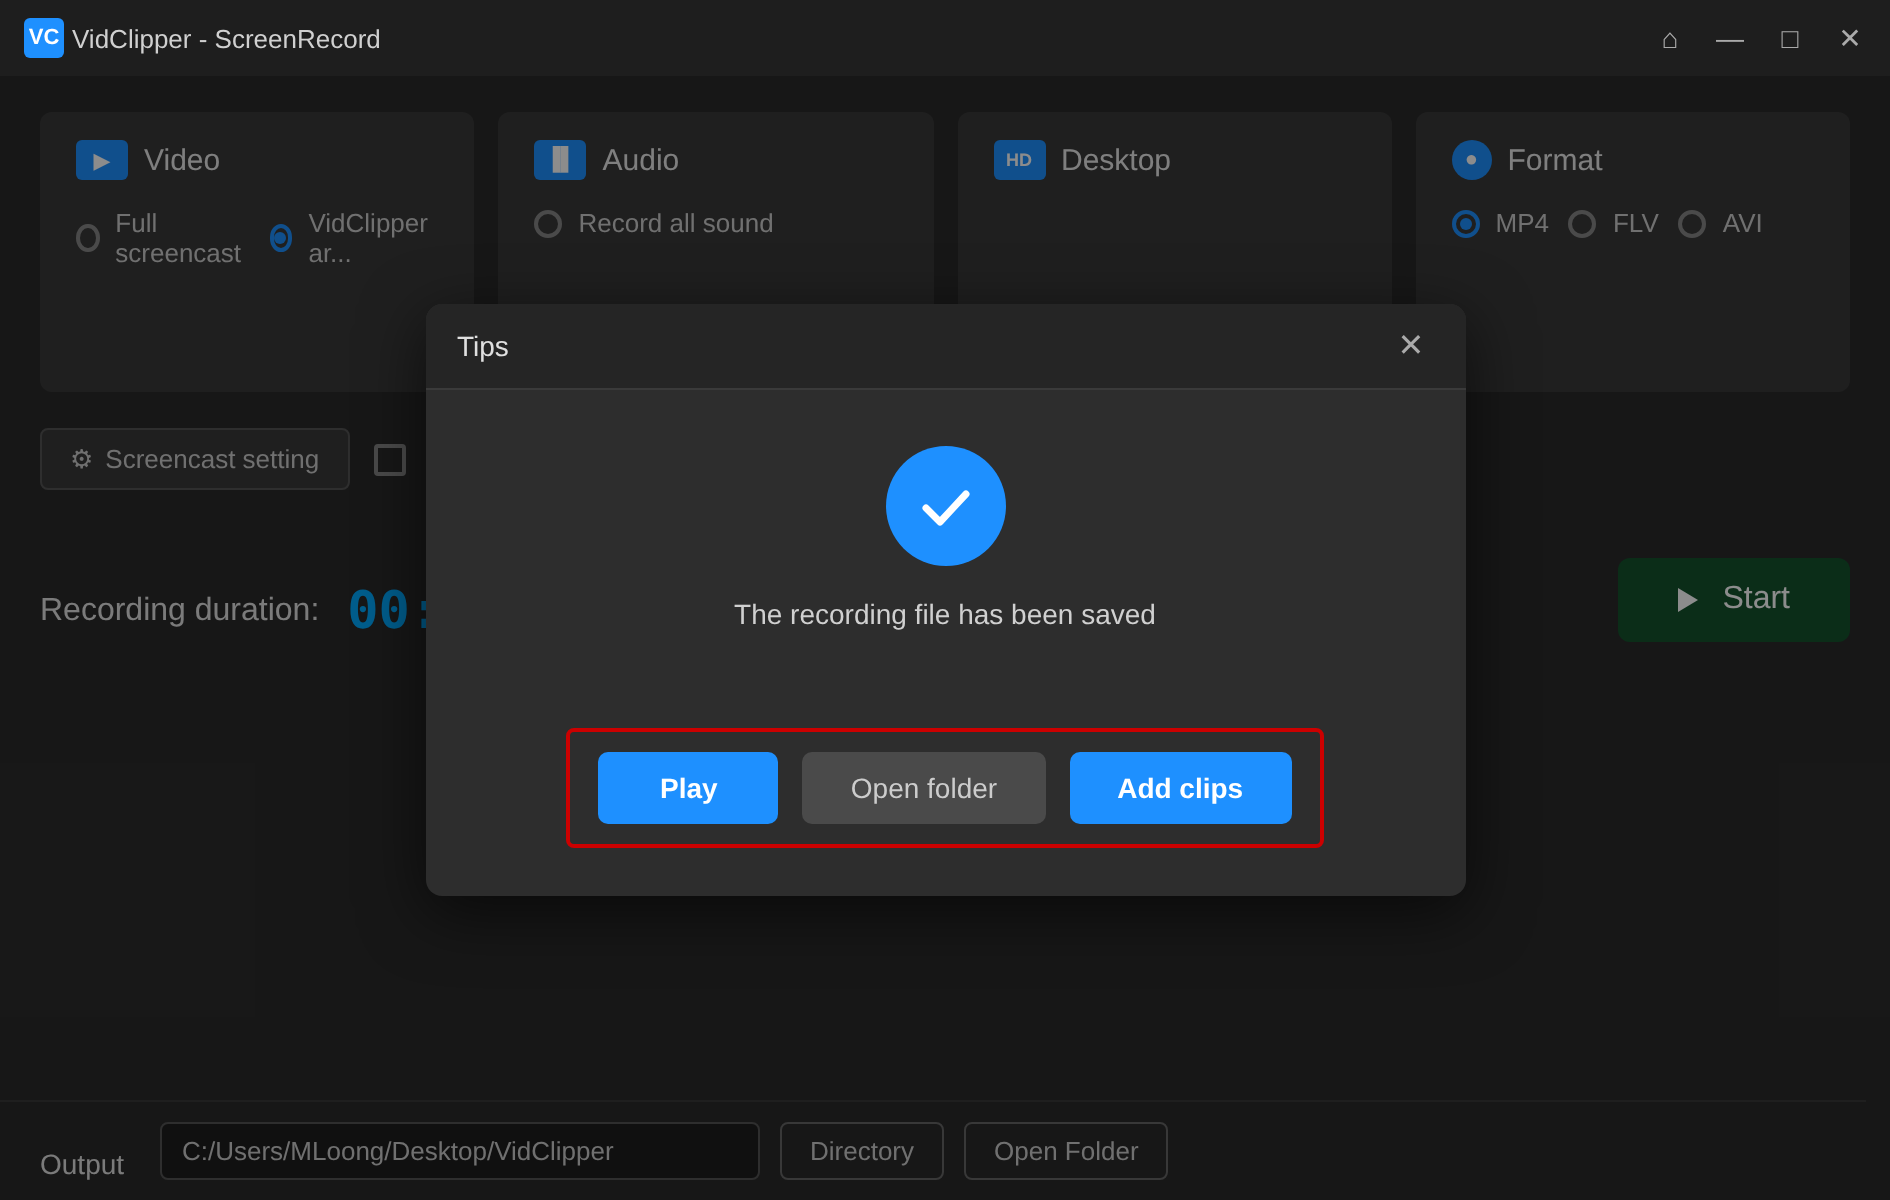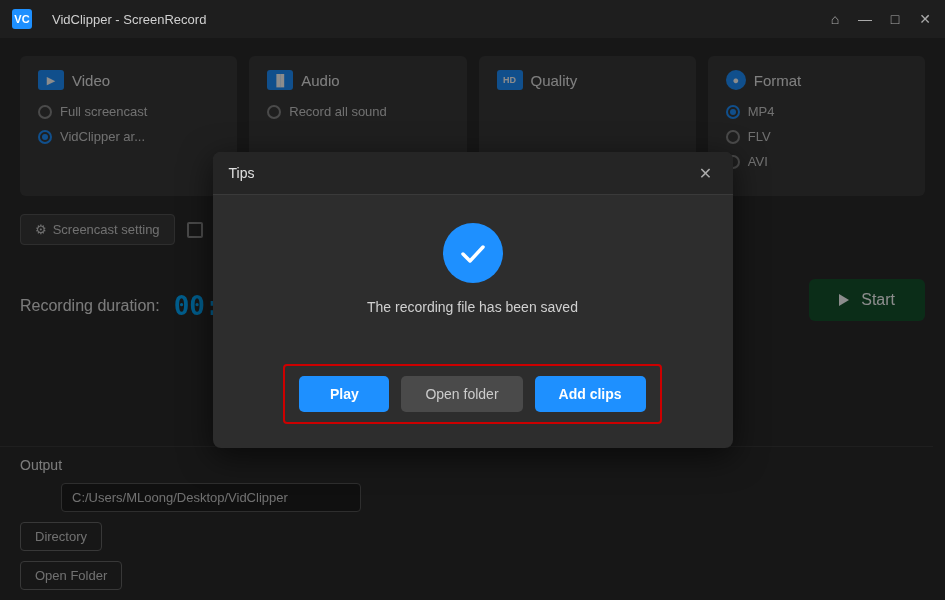--- a/index.html
+++ b/index.html
@@ -18,21 +18,21 @@
       height: 38px;
       background: #1e1e1e;
       display: flex;
       align-items: center;
       padding: 0 12px;
       justify-content: space-between;
     }
     .titlebar-left {
       display: flex;
       align-items: center;
-      gap: 20px;
+      gap: 4px;
     }
     .app-icon {
       width: 20px;
       height: 20px;
       background: #1e90ff;
       border-radius: 3px;
       display: flex;
       align-items: center;
       justify-content: center;
       font-size: 11px;
@@ -98,21 +98,21 @@
     .card-icon.audio { background: #1e90ff; }
     .card-icon.quality { background: #1e90ff; font-size: 9px; font-weight: bold; }
     .card-icon.format { background: #1e90ff; border-radius: 50%; width: 20px; height: 20px; }
     .card-title {
       font-size: 15px;
       color: #e8e8e8;
       font-weight: 500;
     }
     .radio-group {
       display: flex;
-      flex-direction: column;
+      flex-direction: row;
       gap: 10px;
     }
     .radio-item {
       display: flex;
       align-items: center;
       gap: 8px;
       font-size: 13px;
       color: #ccc;
     }
     .radio-circle {
@@ -195,46 +195,44 @@
       cursor: pointer;
       display: flex;
       align-items: center;
       gap: 8px;
       font-weight: 500;
     }
 
     
     .output-row {
       display: flex;
-      align-items: flex-start;
+      align-items: flex-end;
       gap: 10px;
       padding: 12px 0;
       border-top: 1px solid #3a3a3a;
       position: absolute;
       bottom: 0;
       left: 0;
       right: 12px;
       padding: 10px 20px;
       background: #2b2b2b;
-      flex-direction: column;
     }
     .output-label {
       font-size: 14px;
       color: #e0e0e0;
       min-width: 50px;
     }
     .output-path {
       background: #1e1e1e;
       border: 1px solid #555;
       border-radius: 4px;
       color: #ccc;
       padding: 6px 10px;
       font-size: 13px;
       width: 300px;
-      margin-left: 41px;
     }
     .output-dir-btn {
       background: transparent;
       border: 1px solid #666;
       border-radius: 4px;
       color: #ccc;
       padding: 6px 14px;
       font-size: 13px;
       cursor: pointer;
     }
@@ -421,21 +419,21 @@
         <div class="radio-item">
           <div class="radio-circle"></div>
           <span>Record all sound</span>
         </div>
       </div>
     </div>
 
     <div class="card">
       <div class="card-header">
         <div class="card-icon quality">HD</div>
-        <span class="card-title">Quality</span>
+        <span class="card-title">Desktop</span>
       </div>
     </div>
 
     <div class="card">
       <div class="card-header">
         <div class="card-icon format">●</div>
         <span class="card-title">Format</span>
       </div>
       <div class="radio-group">
         <div class="radio-item">

